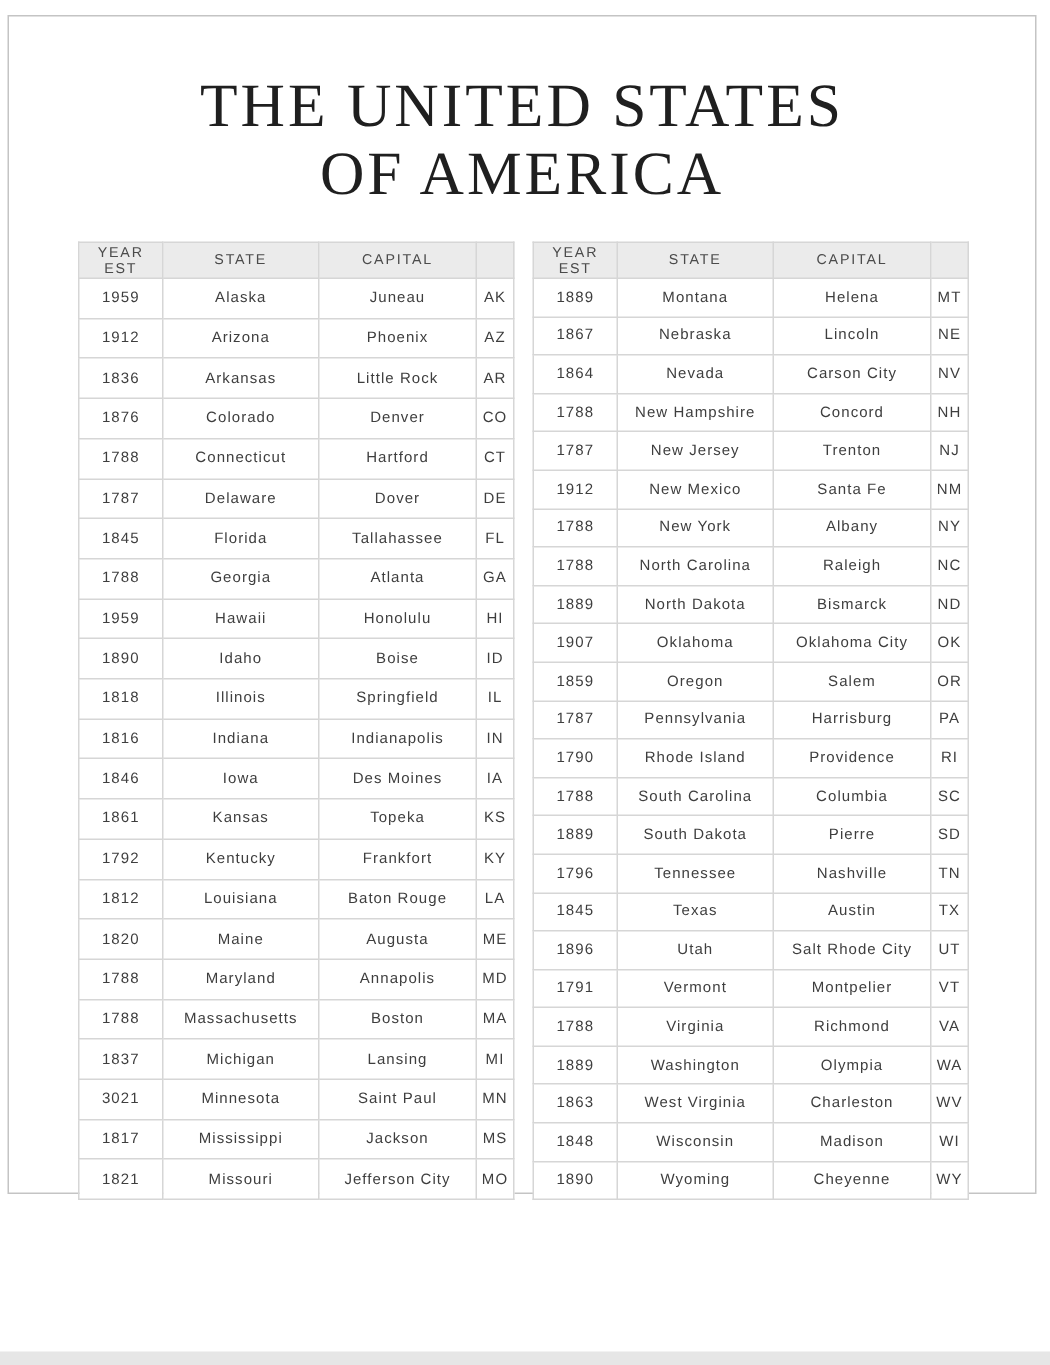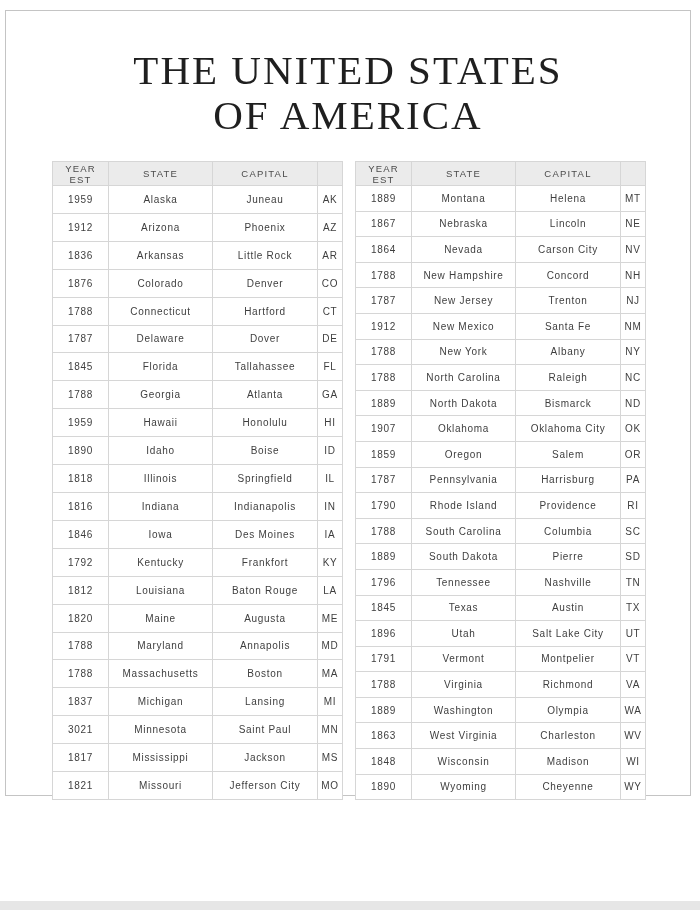--- a/index.html
+++ b/index.html
@@ -154,20 +154,26 @@
             <td>Indianapolis</td>
             <td>IN</td>
           </tr>
           <tr>
             <td>1846</td>
             <td>Iowa</td>
             <td>Des Moines</td>
             <td>IA</td>
           </tr>
           <tr>
+            <td>1861</td>
+            <td>Kansas</td>
+            <td>Topeka</td>
+            <td>KS</td>
+          </tr>
+          <tr>
             <td>1792</td>
             <td>Kentucky</td>
             <td>Frankfort</td>
             <td>KY</td>
           </tr>
           <tr>
             <td>1812</td>
             <td>Louisiana</td>
             <td>Baton Rouge</td>
             <td>LA</td>
@@ -331,21 +337,21 @@
           </tr>
           <tr>
             <td>1845</td>
             <td>Texas</td>
             <td>Austin</td>
             <td>TX</td>
           </tr>
           <tr>
             <td>1896</td>
             <td>Utah</td>
-            <td>Salt Lake City</td>
+            <td>Salt Rhode City</td>
             <td>UT</td>
           </tr>
           <tr>
             <td>1791</td>
             <td>Vermont</td>
             <td>Montpelier</td>
             <td>VT</td>
           </tr>
           <tr>
             <td>1788</td>

